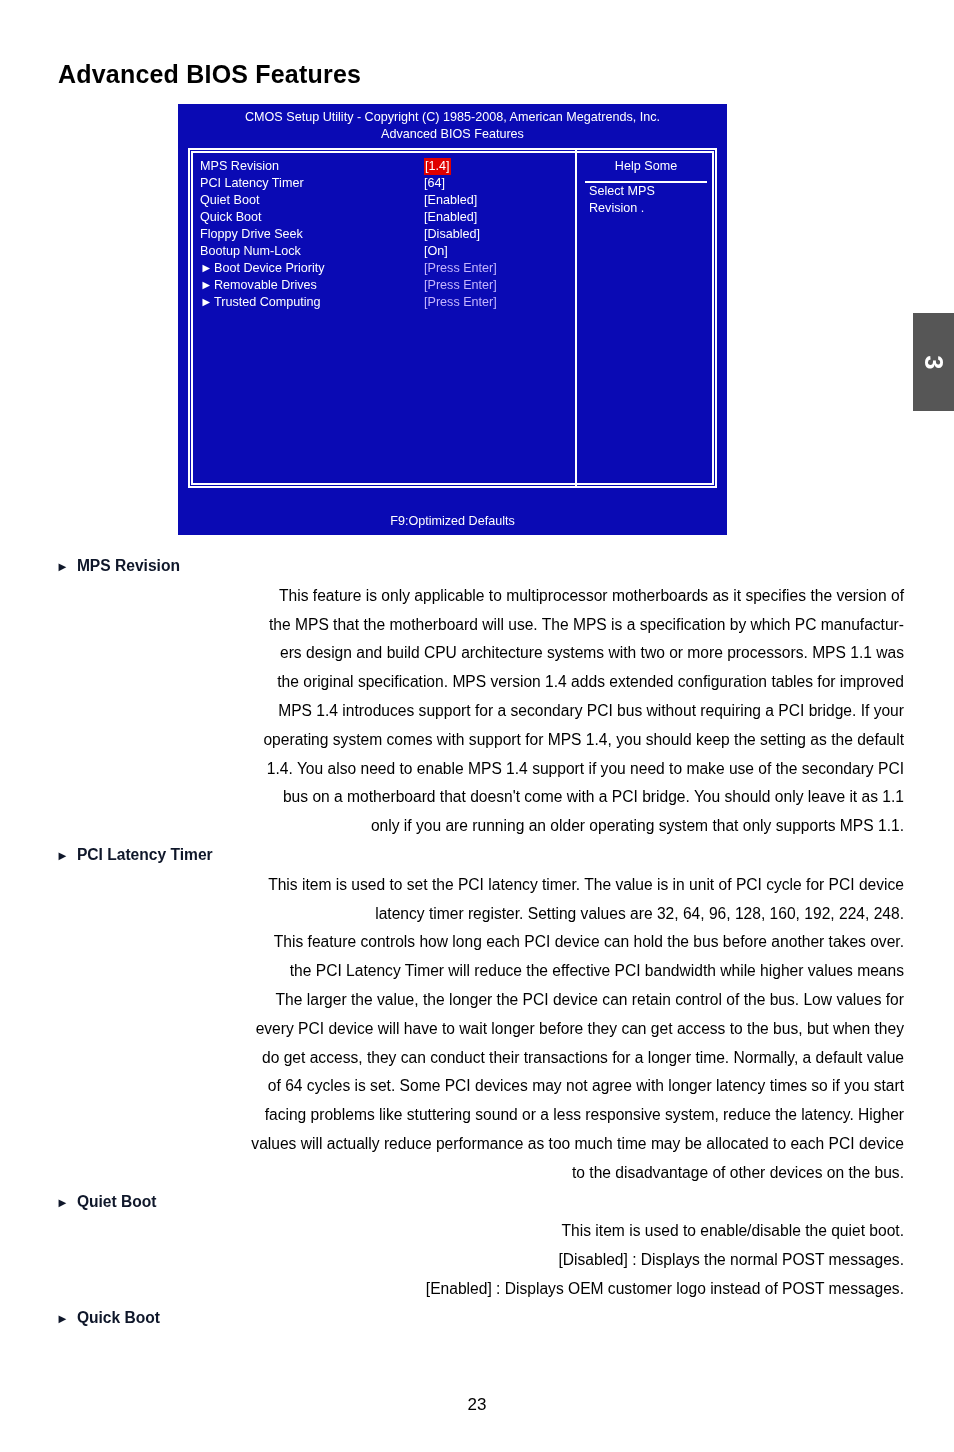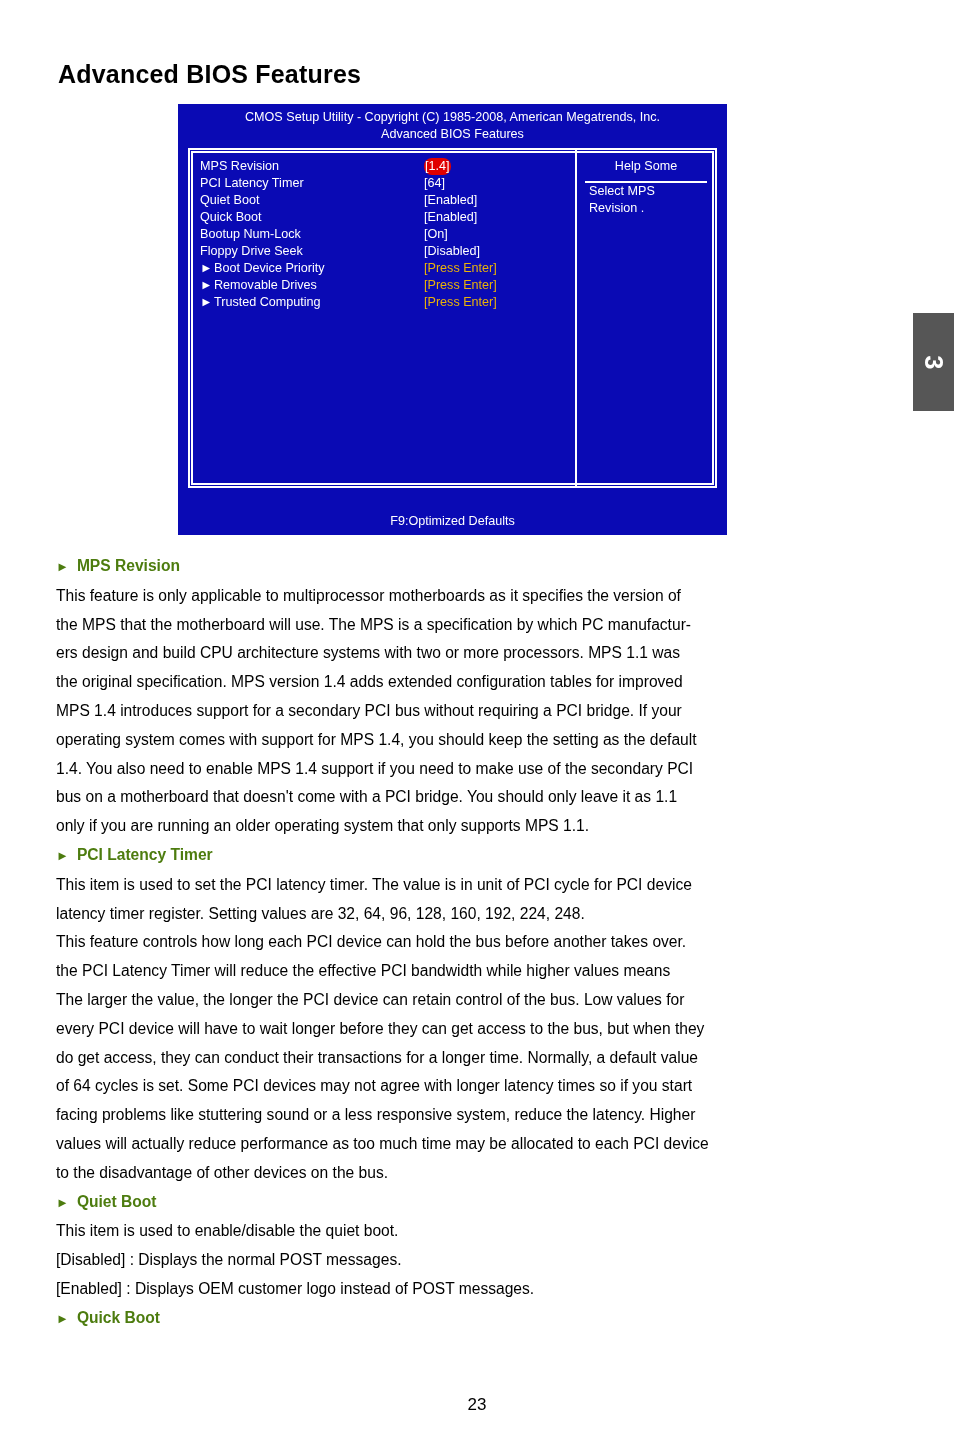--- a/index.html
+++ b/index.html
@@ -102,28 +102,28 @@
   .setting-label {
     width: 224px;
     flex: 0 0 224px;
   }
   .setting-label.sub { padding-left: 0; }
   .arrow-marker {
     display: inline-block;
     width: 14px;
     color: #ffffff;
   }
-  .setting-value { color: #ffffff; border-radius: 8px; }
+  .setting-value { color: #ffffff; }
   .setting-value.highlight {
     background: #e00000;
     color: #ffffff;
     padding: 0 1px;
   }
   .setting-value.enter {
-    color: #eab308;
+    color: #c4b5fd;
   }
 
   .help-title {
     text-align: center;
     padding-top: 8px;
     font-size: 12.6px;
   }
   .help-rule {
     height: 2px;
     background: #ffffff;
@@ -147,33 +147,33 @@
   
   .doc {
     position: absolute;
     left: 56px;
     top: 552px;
     width: 848px;
     font-size: 15.6px;
     line-height: 28.8px;
   }
   .sec-head {
-    color: #4d7c0f;
+    color: #0f172a;
     font-weight: bold;
     font-size: 15.6px;
     line-height: 28.8px;
     white-space: nowrap;
   }
   .sec-head .tri {
     display: inline-block;
     margin-right: 8px;
     font-size: 13px;
   }
   .para {
-    text-align: left;
+    text-align: right;
     line-height: 28.8px;
   }
   .para-line { white-space: nowrap; }
 
   
   .page-number {
     position: absolute;
     left: 0;
     right: 0;
     top: 1395px;
@@ -210,26 +210,26 @@
       </div>
       <div class="setting-row">
         <span class="setting-label">Quiet Boot</span>
         <span class="setting-value">[Enabled]</span>
       </div>
       <div class="setting-row">
         <span class="setting-label">Quick Boot</span>
         <span class="setting-value">[Enabled]</span>
       </div>
       <div class="setting-row">
+        <span class="setting-label">Floppy Drive Seek</span>
+        <span class="setting-value">[Disabled]</span>
+      </div>
+      <div class="setting-row">
         <span class="setting-label">Bootup Num-Lock</span>
         <span class="setting-value">[On]</span>
-      </div>
-      <div class="setting-row">
-        <span class="setting-label">Floppy Drive Seek</span>
-        <span class="setting-value">[Disabled]</span>
       </div>
       <div class="setting-row">
         <span class="setting-label sub"><span class="arrow-marker">►</span><span>Boot Device Priority</span></span>
         <span class="setting-value enter">[Press Enter]</span>
       </div>
       <div class="setting-row">
         <span class="setting-label sub"><span class="arrow-marker">►</span><span>Removable Drives</span></span>
         <span class="setting-value enter">[Press Enter]</span>
       </div>
       <div class="setting-row">

